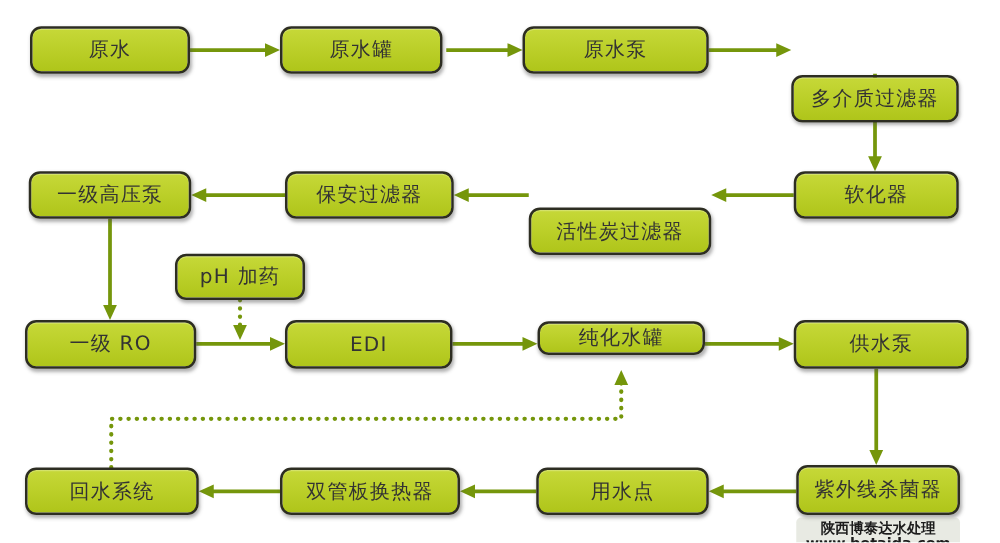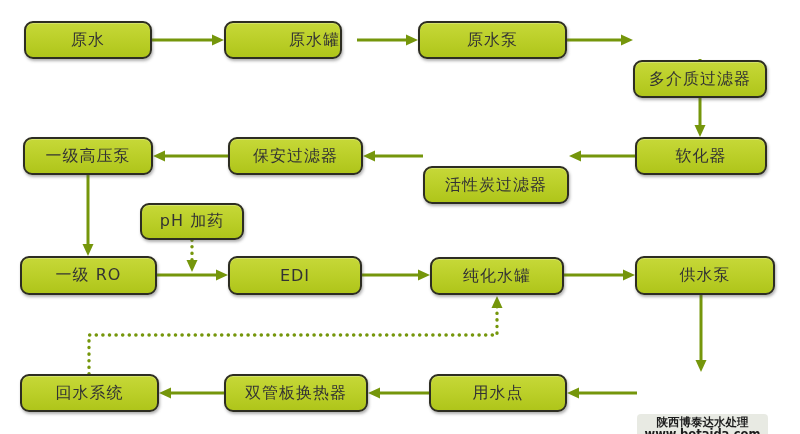--- a/index.html
+++ b/index.html
@@ -88,21 +88,21 @@
       <polygon points="497,296 502.5,308 491.5,308" fill="#75960b"></polygon>
     </svg>
 
   <div class="watermark">
     <div>陕西博泰达水处理</div>
     <div>www.botaida.com</div>
   </div>
 <div class="node" style="left: 24px; top: 21px; width: 128px; height: 38px;">
       <span class="node-label">原水</span>
     </div>
-    <div class="node" style="left: 224px; top: 21px; width: 118px; height: 38px; justify-content: flex-end;">
+    <div class="node" style="left: 224px; top: 21px; width: 130px; height: 38px;">
       <span class="node-label">原水罐</span>
     </div>
     <div class="node" style="left: 418px; top: 21px; width: 149px; height: 38px;">
       <span class="node-label">原水泵</span>
     </div>
     <div class="node" style="left: 633px; top: 21px; width: 134px; height: 38px; margin-top: 39px;">
       <span class="node-label">多介质过滤器</span>
     </div>
     <div class="node" style="left: 635px; top: 137px; width: 132px; height: 38px;">
       <span class="node-label">软化器</span>
@@ -118,25 +118,28 @@
     </div>
     <div class="node" style="left: 140px; top: 203px; width: 104px; height: 37px;">
       <span class="node-label">pH 加药</span>
     </div>
     <div class="node" style="left: 20px; top: 256px; width: 137px; height: 39px;">
       <span class="node-label">一级 RO</span>
     </div>
     <div class="node" style="left: 228px; top: 256px; width: 134px; height: 39px;">
       <span class="node-label">EDI</span>
     </div>
-    <div class="node" style="left: 430px; top: 257px; width: 134px; height: 38px; text-align: center;">
+    <div class="node" style="left: 430px; top: 257px; width: 134px; height: 27px; text-align: center;">
       <span class="node-label">纯化水罐</span>
     </div>
     <div class="node" style="left: 635px; top: 256px; width: 140px; height: 39px;">
       <span class="node-label">供水泵</span>
+    </div>
+    <div class="node" style="left: 637px; top: 372px; width: 131px; height: 40px;">
+      <span class="node-label">紫外线杀菌器</span>
     </div>
     <div class="node" style="left: 429px; top: 374px; width: 138px; height: 38px;">
       <span class="node-label">用水点</span>
     </div>
     <div class="node" style="left: 224px; top: 374px; width: 144px; height: 38px;">
       <span class="node-label">双管板换热器</span>
     </div>
     <div class="node" style="left: 20px; top: 374px; width: 139px; height: 38px;">
       <span class="node-label">回水系统</span>
     </div>

